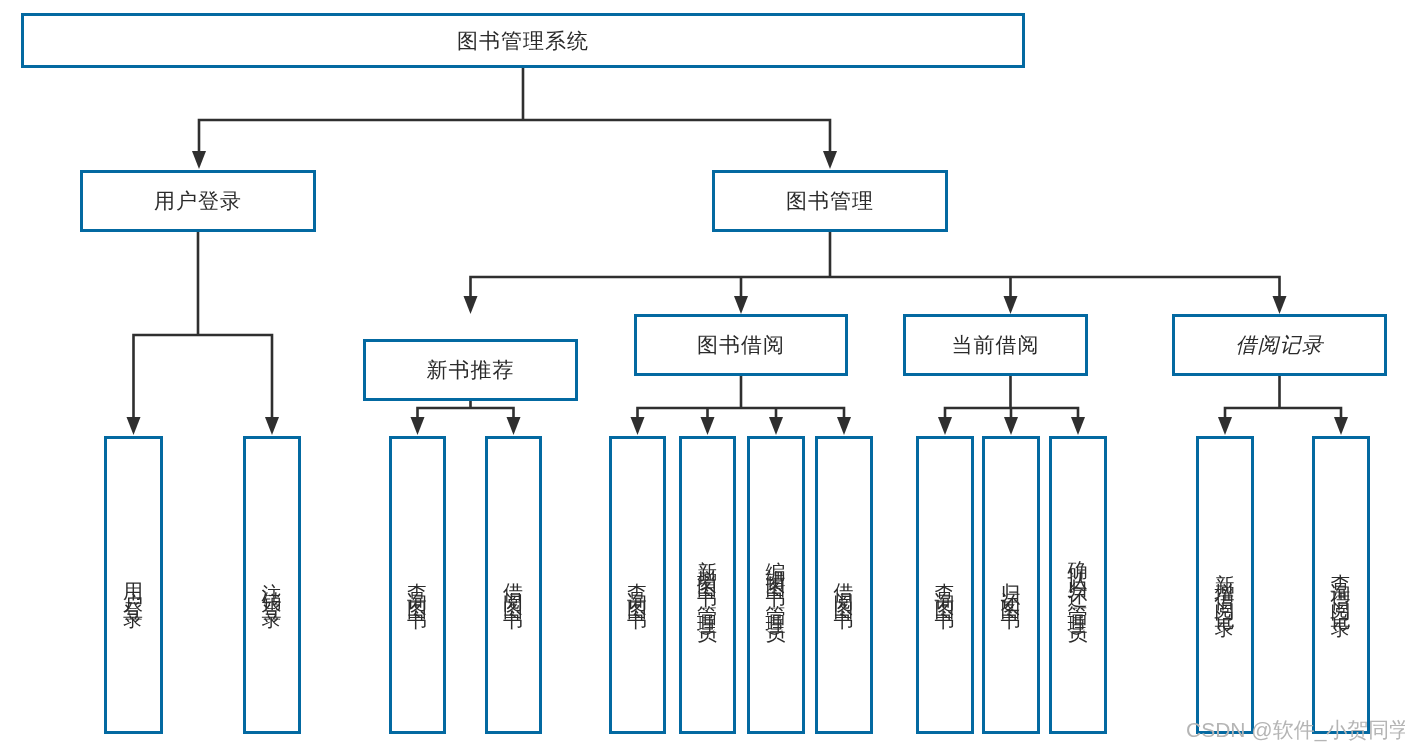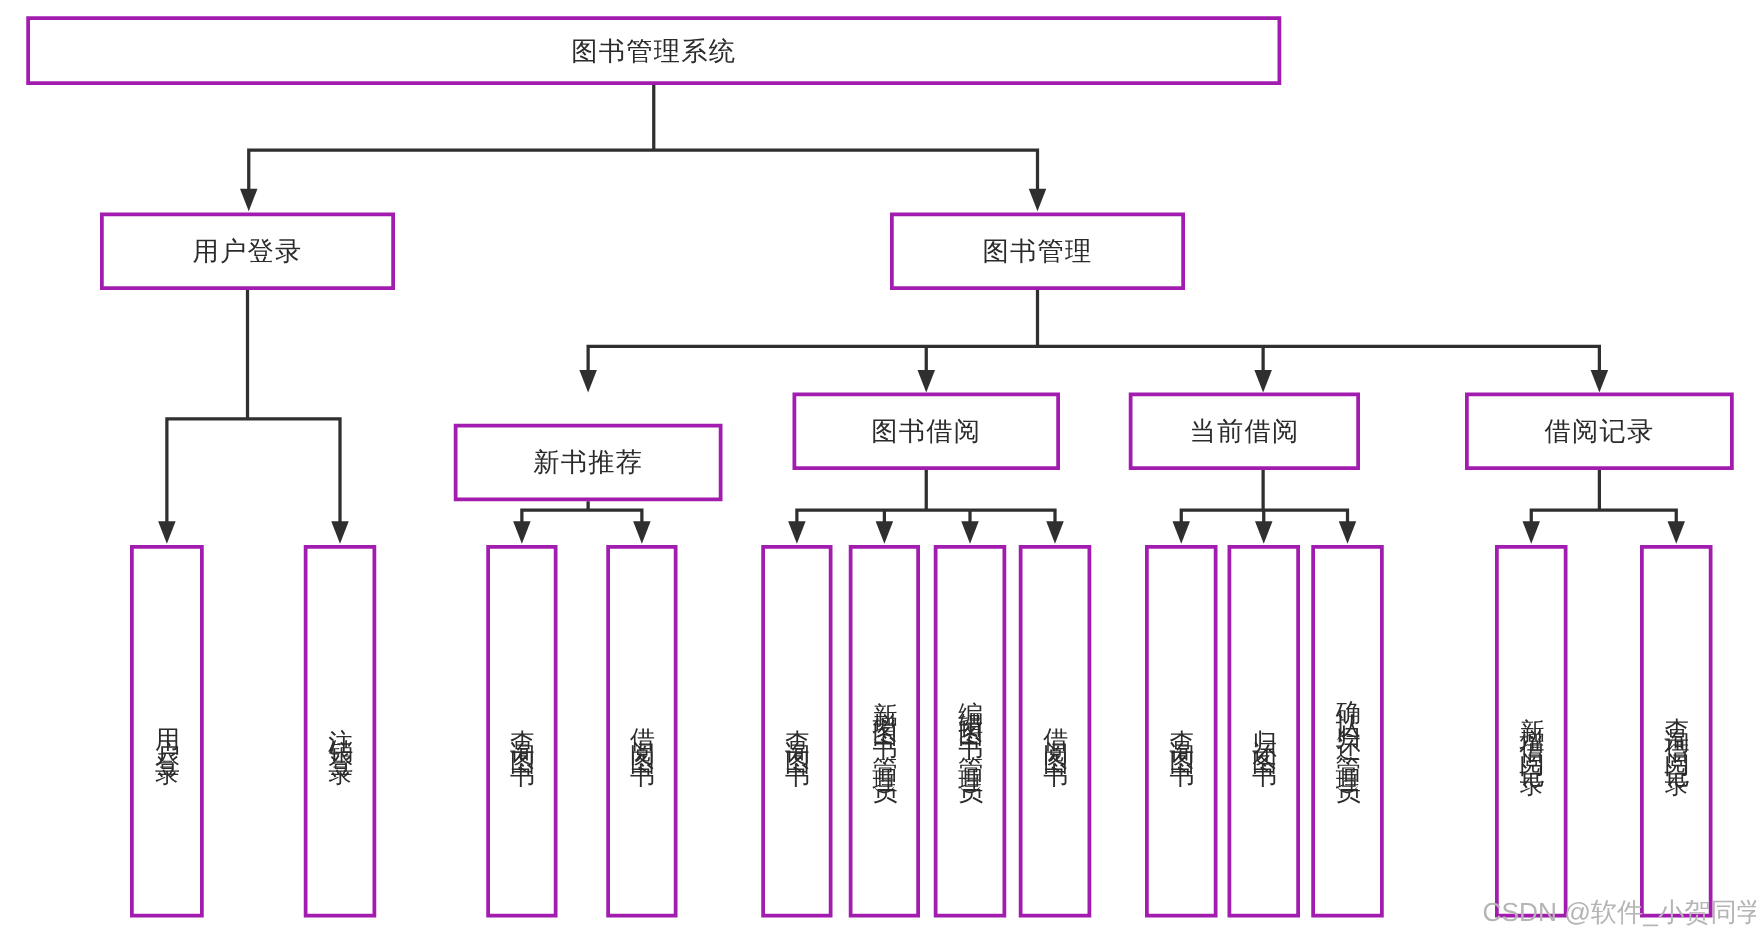--- a/index.html
+++ b/index.html
@@ -14,21 +14,21 @@
   }
   .connectors {
     position: absolute;
     left: 0; top: 0;
     width: 1405px; height: 747px;
     pointer-events: none;
   }
   .node {
     position: absolute;
     box-sizing: border-box;
-    border: 3px solid #a21caf;
+    border: 3px solid #0369a1;
     background: #ffffff;
     display: flex;
     align-items: center;
     justify-content: center;
   }
   .node-h {
     font-size: 21px;
     letter-spacing: 1px;
     white-space: nowrap;
   }
@@ -103,21 +103,21 @@
   </svg>
 
   <div class="node node-h" style="left:21px; top:13px; width:1004px; height:55px;">图书管理系统</div>
 
   <div class="node node-h" style="left:80px; top:170px; width:236px; height:62px;">用户登录</div>
   <div class="node node-h" style="left:712px; top:170px; width:236px; height:62px;font-family:Liberation Serif, serif;">图书管理</div>
 
   <div class="node node-h" style="left:363px; top:314px; width:215px; height:62px;margin-top:25px;">新书推荐</div>
   <div class="node node-h" style="left:634px; top:314px; width:214px; height:62px;text-align:right;">图书借阅</div>
   <div class="node node-h" style="left:903px; top:314px; width:185px; height:62px;">当前借阅</div>
-  <div class="node node-h" style="left:1172px; top:314px; width:215px; height:62px;">借阅记录</div>
+  <div class="node node-h" style="left:1172px; top:314px; width:215px; height:62px;font-style:italic;">借阅记录</div>
 
   <div class="node leaf" style="left:104px; top:436px; width:59px; height:298px;">
     <span class="vtext">用户登录</span>
   </div>
   <div class="node leaf" style="left:243px; top:436px; width:58px; height:298px;">
     <span class="vtext">注销登录</span>
   </div>
 
   <div class="node leaf" style="left:389px; top:436px; width:57px; height:298px;">
     <span class="vtext">查询图书</span>

